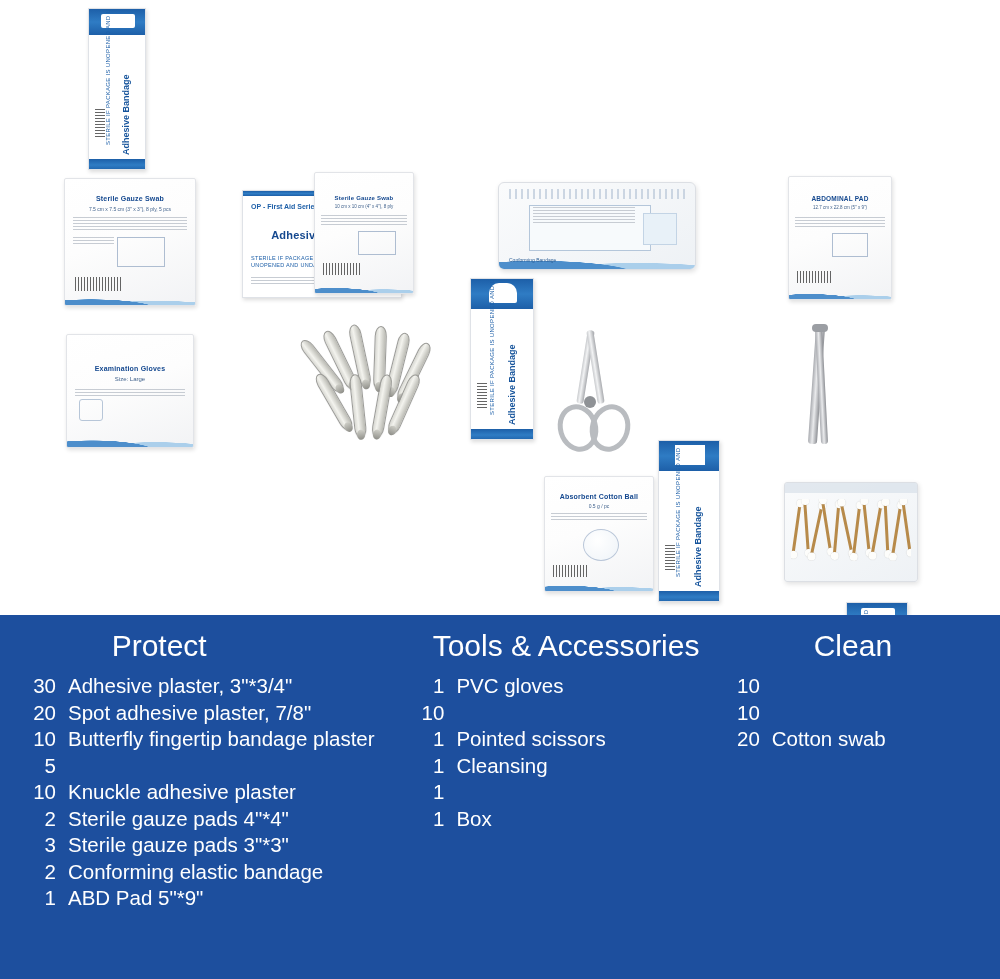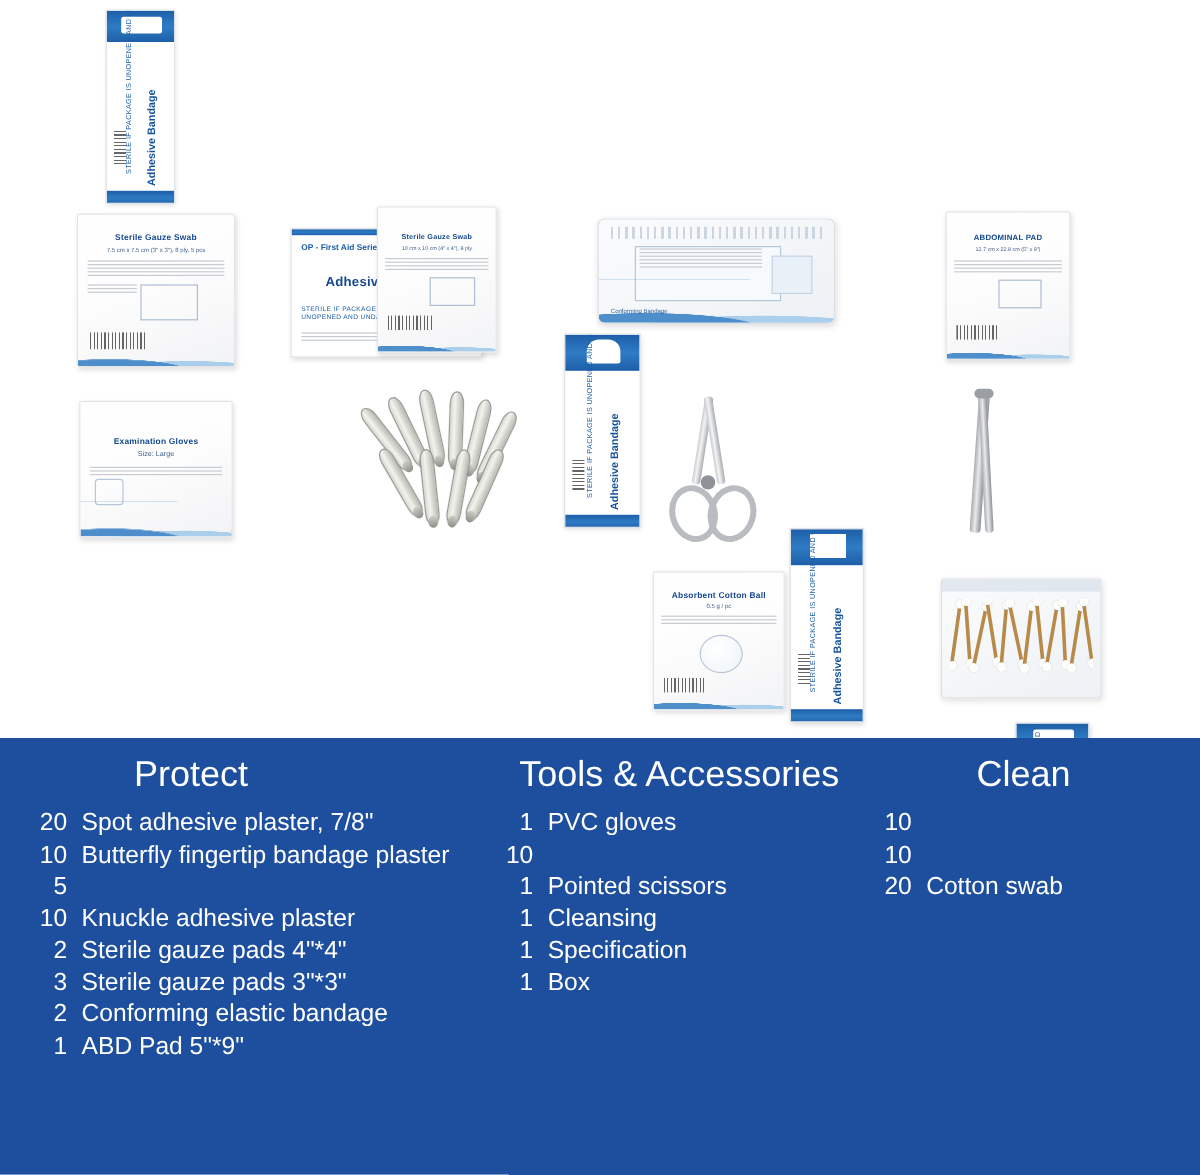--- a/index.html
+++ b/index.html
@@ -457,20 +457,24 @@
 
   </div>
 
   <div class="contents-panel">
 
     <div class="columns">
 
       <div class="col col-protect">
         <div class="col-heading">Protect</div>
         <div class="line">
+          <span class="qty">30</span>
+          <span class="desc">Adhesive plaster, 3"*3/4"</span>
+        </div>
+        <div class="line">
           <span class="qty">20</span>
           <span class="desc">Spot adhesive plaster, 7/8"</span>
         </div>
         <div class="line">
           <span class="qty">10</span>
           <span class="desc">Butterfly fingertip bandage plaster</span>
         </div>
         <div class="line">
           <span class="qty">5</span>
         </div>
@@ -508,21 +512,20 @@
         <div class="line">
           <span class="qty">1</span>
           <span class="desc">Pointed scissors</span>
         </div>
         <div class="line">
           <span class="qty">1</span>
           <span class="desc">Cleansing</span>
         </div>
         <div class="line">
           <span class="qty">1</span>
-          <span class="desc">Specification</span>
         </div>
         <div class="line">
           <span class="qty">1</span>
           <span class="desc">Box</span>
         </div>
       </div>
 
       <div class="col col-clean">
         <div class="col-heading">Clean</div>
         <div class="line">

